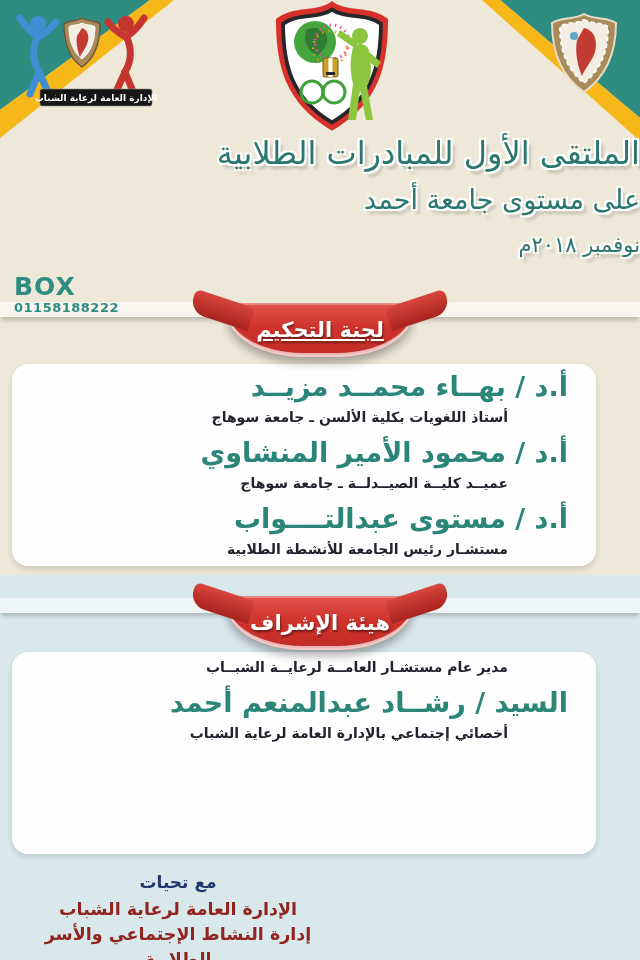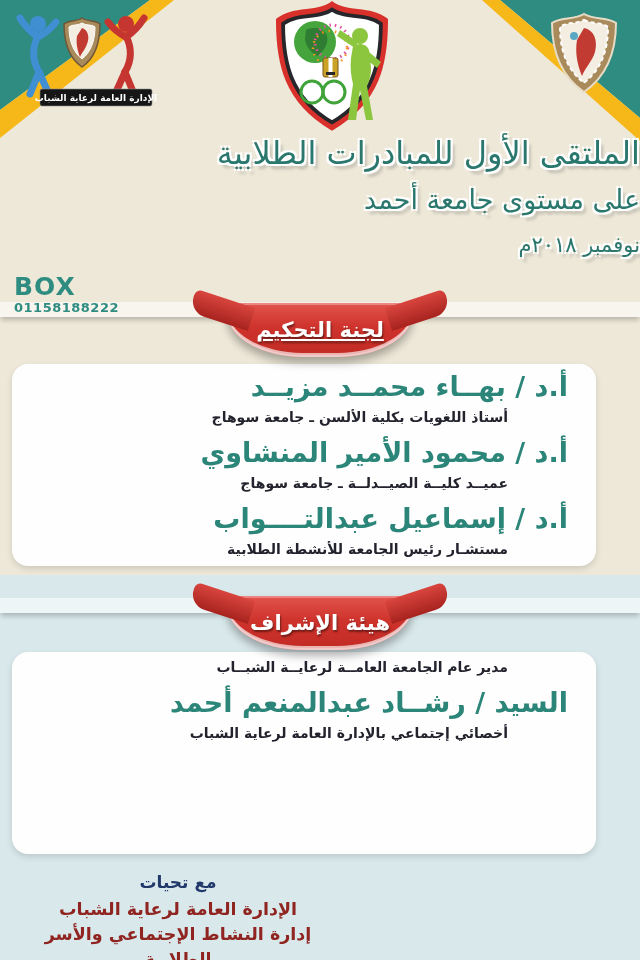--- a/index.html
+++ b/index.html
@@ -164,30 +164,30 @@
 
   <div class="band band1"></div>
   <div class="ribbon ribbon1">
     <span>لجنة التحكيم</span>
   </div>
   <div class="card card1">
     <div class="member-name">أ.د / بهــاء محمــد مزيــد</div>
     <div class="member-role">أستاذ اللغويات بكلية الألسن ـ جامعة سوهاج</div>
     <div class="member-name">أ.د / محمود الأمير المنشاوي</div>
     <div class="member-role">عميــد كليــة الصيــدلــة ـ جامعة سوهاج</div>
-    <div class="member-name">أ.د / إسماعيل عبدالتــــواب</div>
+    <div class="member-name">أ.د / مستوى عبدالتــــواب</div>
     <div class="member-role">مستشـار رئيس الجامعة للأنشطة الطلابية</div>
   </div>
 
   <div class="band band2"></div>
   <div class="ribbon ribbon2">
     <span>هيئة الإشراف</span>
   </div>
   <div class="card card2">
-    <div class="member-role">مدير عام الجامعة العامــة لرعايــة الشبــاب</div>
+    <div class="member-role">مدير عام مستشـار العامــة لرعايــة الشبــاب</div>
     <div class="member-name">السيد / رشــاد عبدالمنعم أحمد</div>
     <div class="member-role">أخصائي إجتماعي بالإدارة العامة لرعاية الشباب</div>
   </div>
 
   <div class="footer-block">
     <div class="greet">مع تحيات</div>
     <div class="dept">الإدارة العامة لرعاية الشباب</div>
     <div class="dept">إدارة النشاط الإجتماعي والأسر الطلابية</div>
   </div>
 

